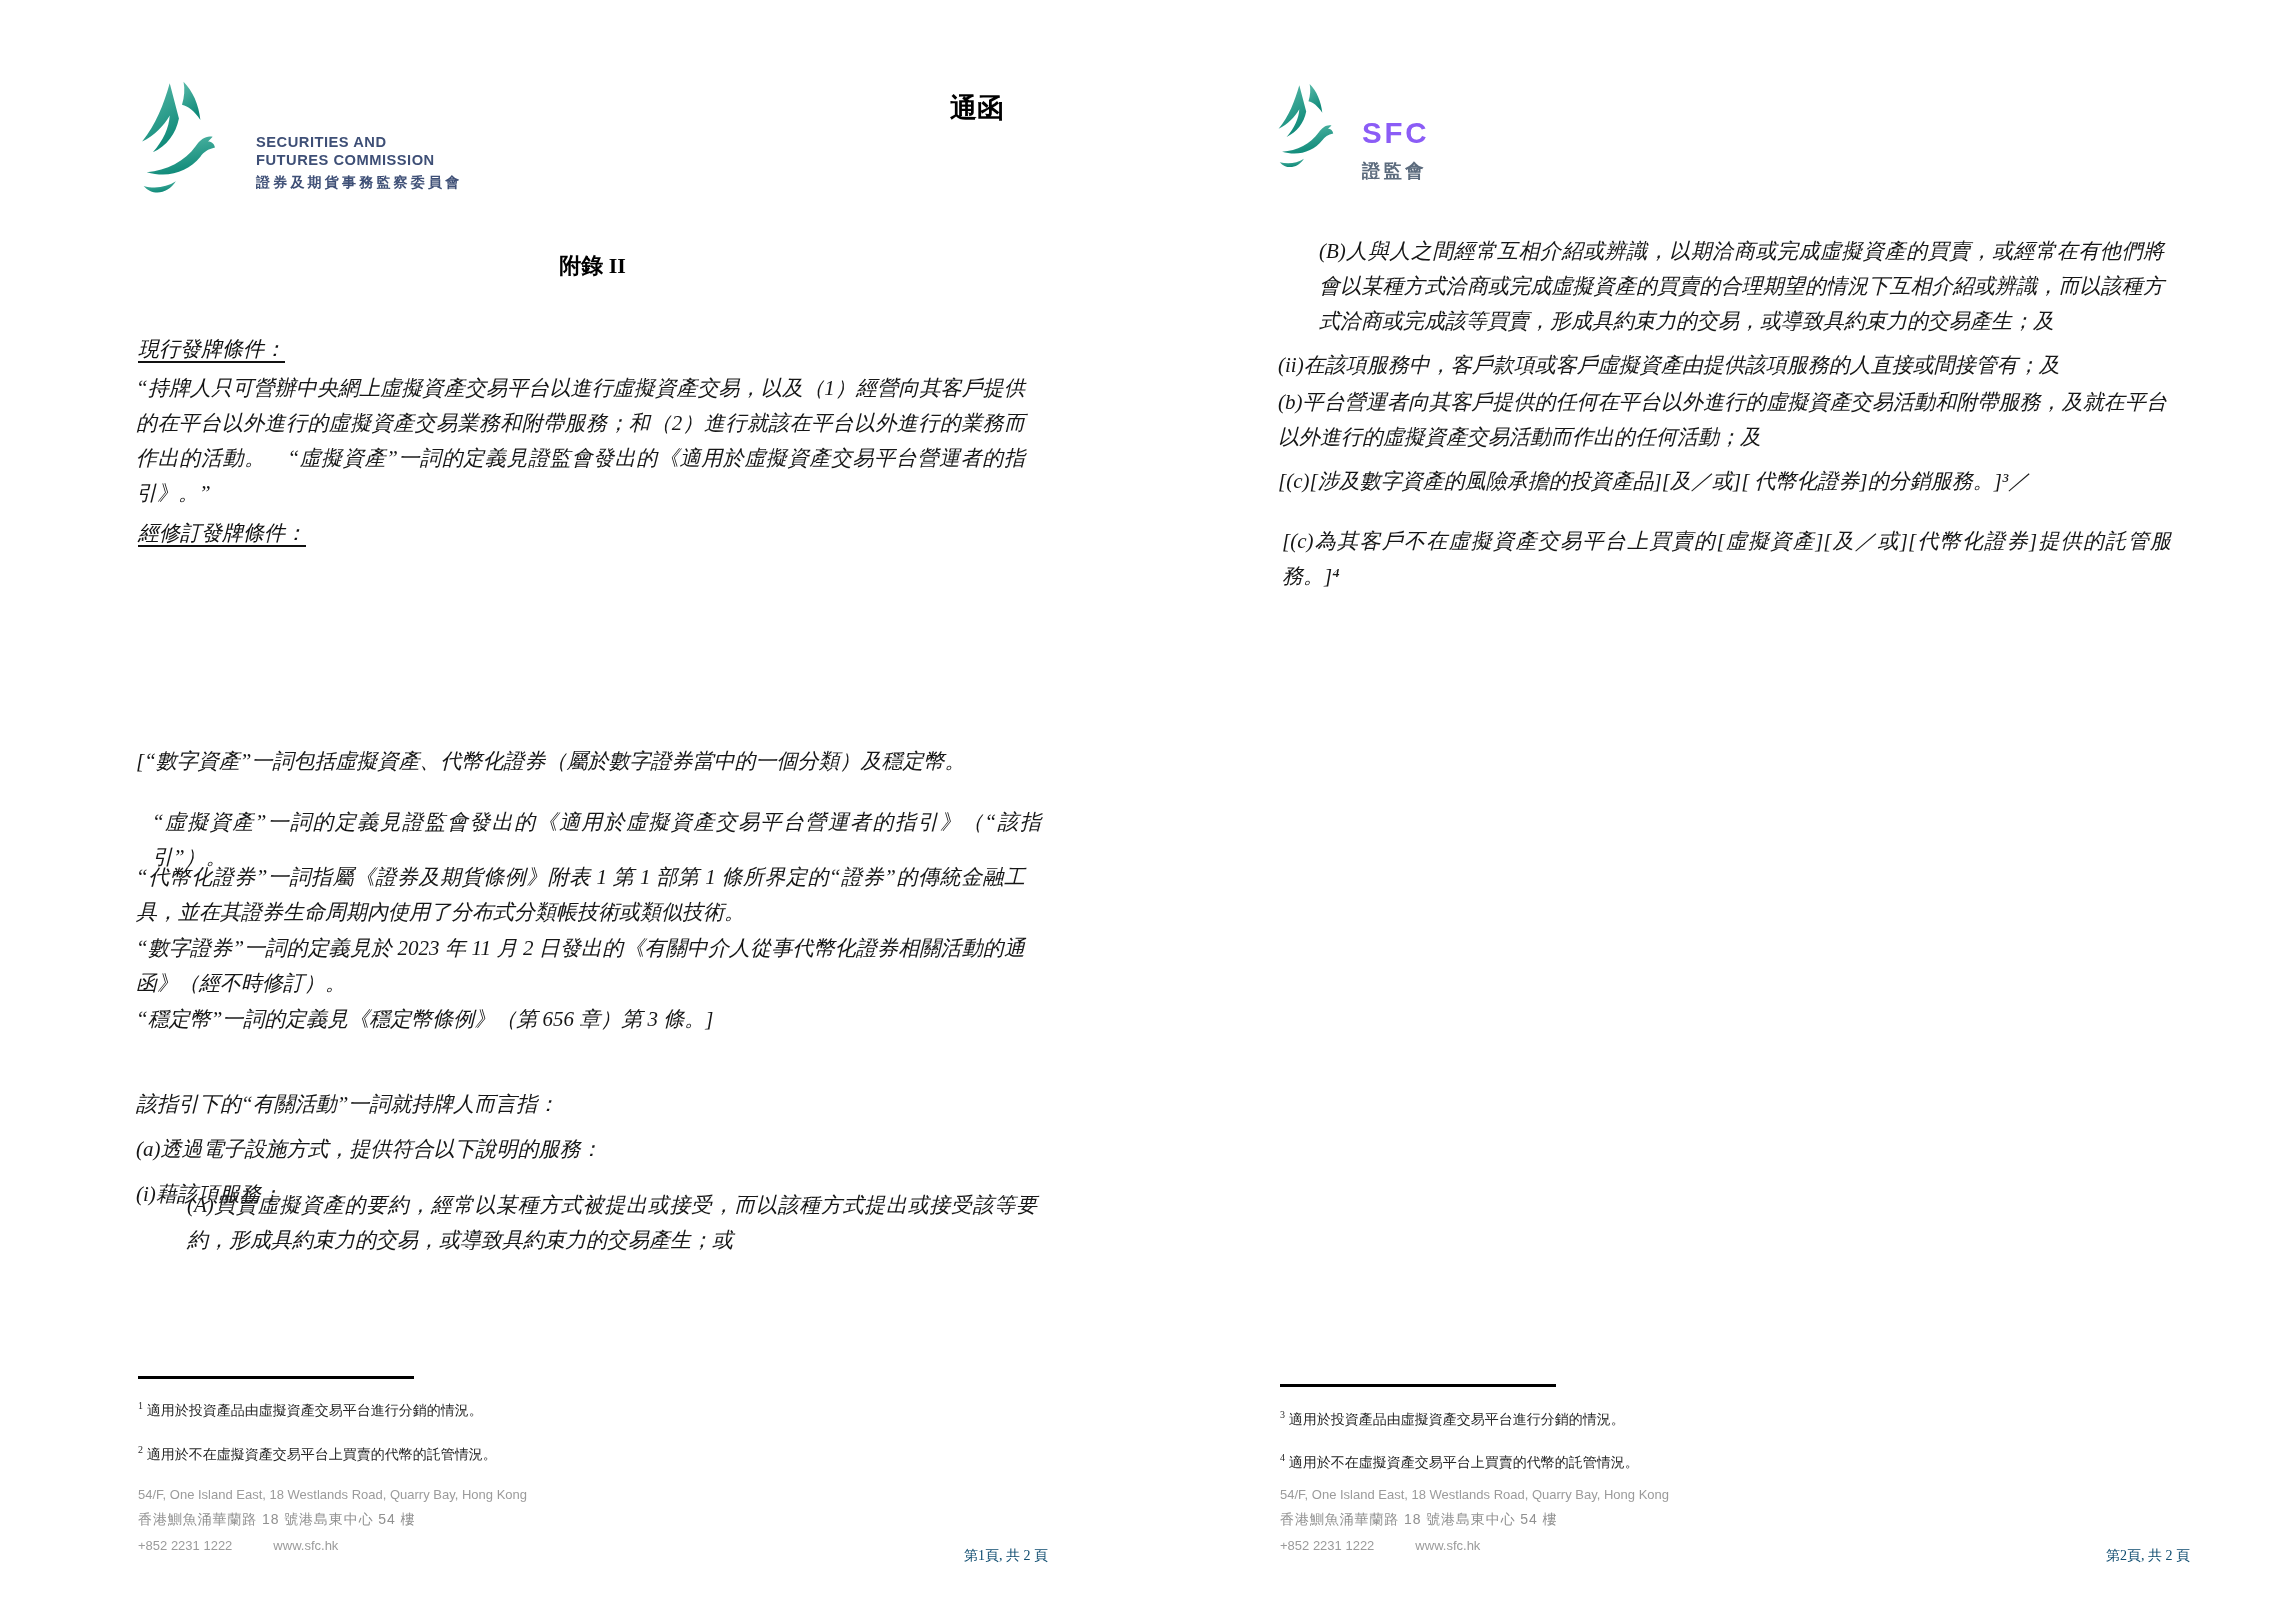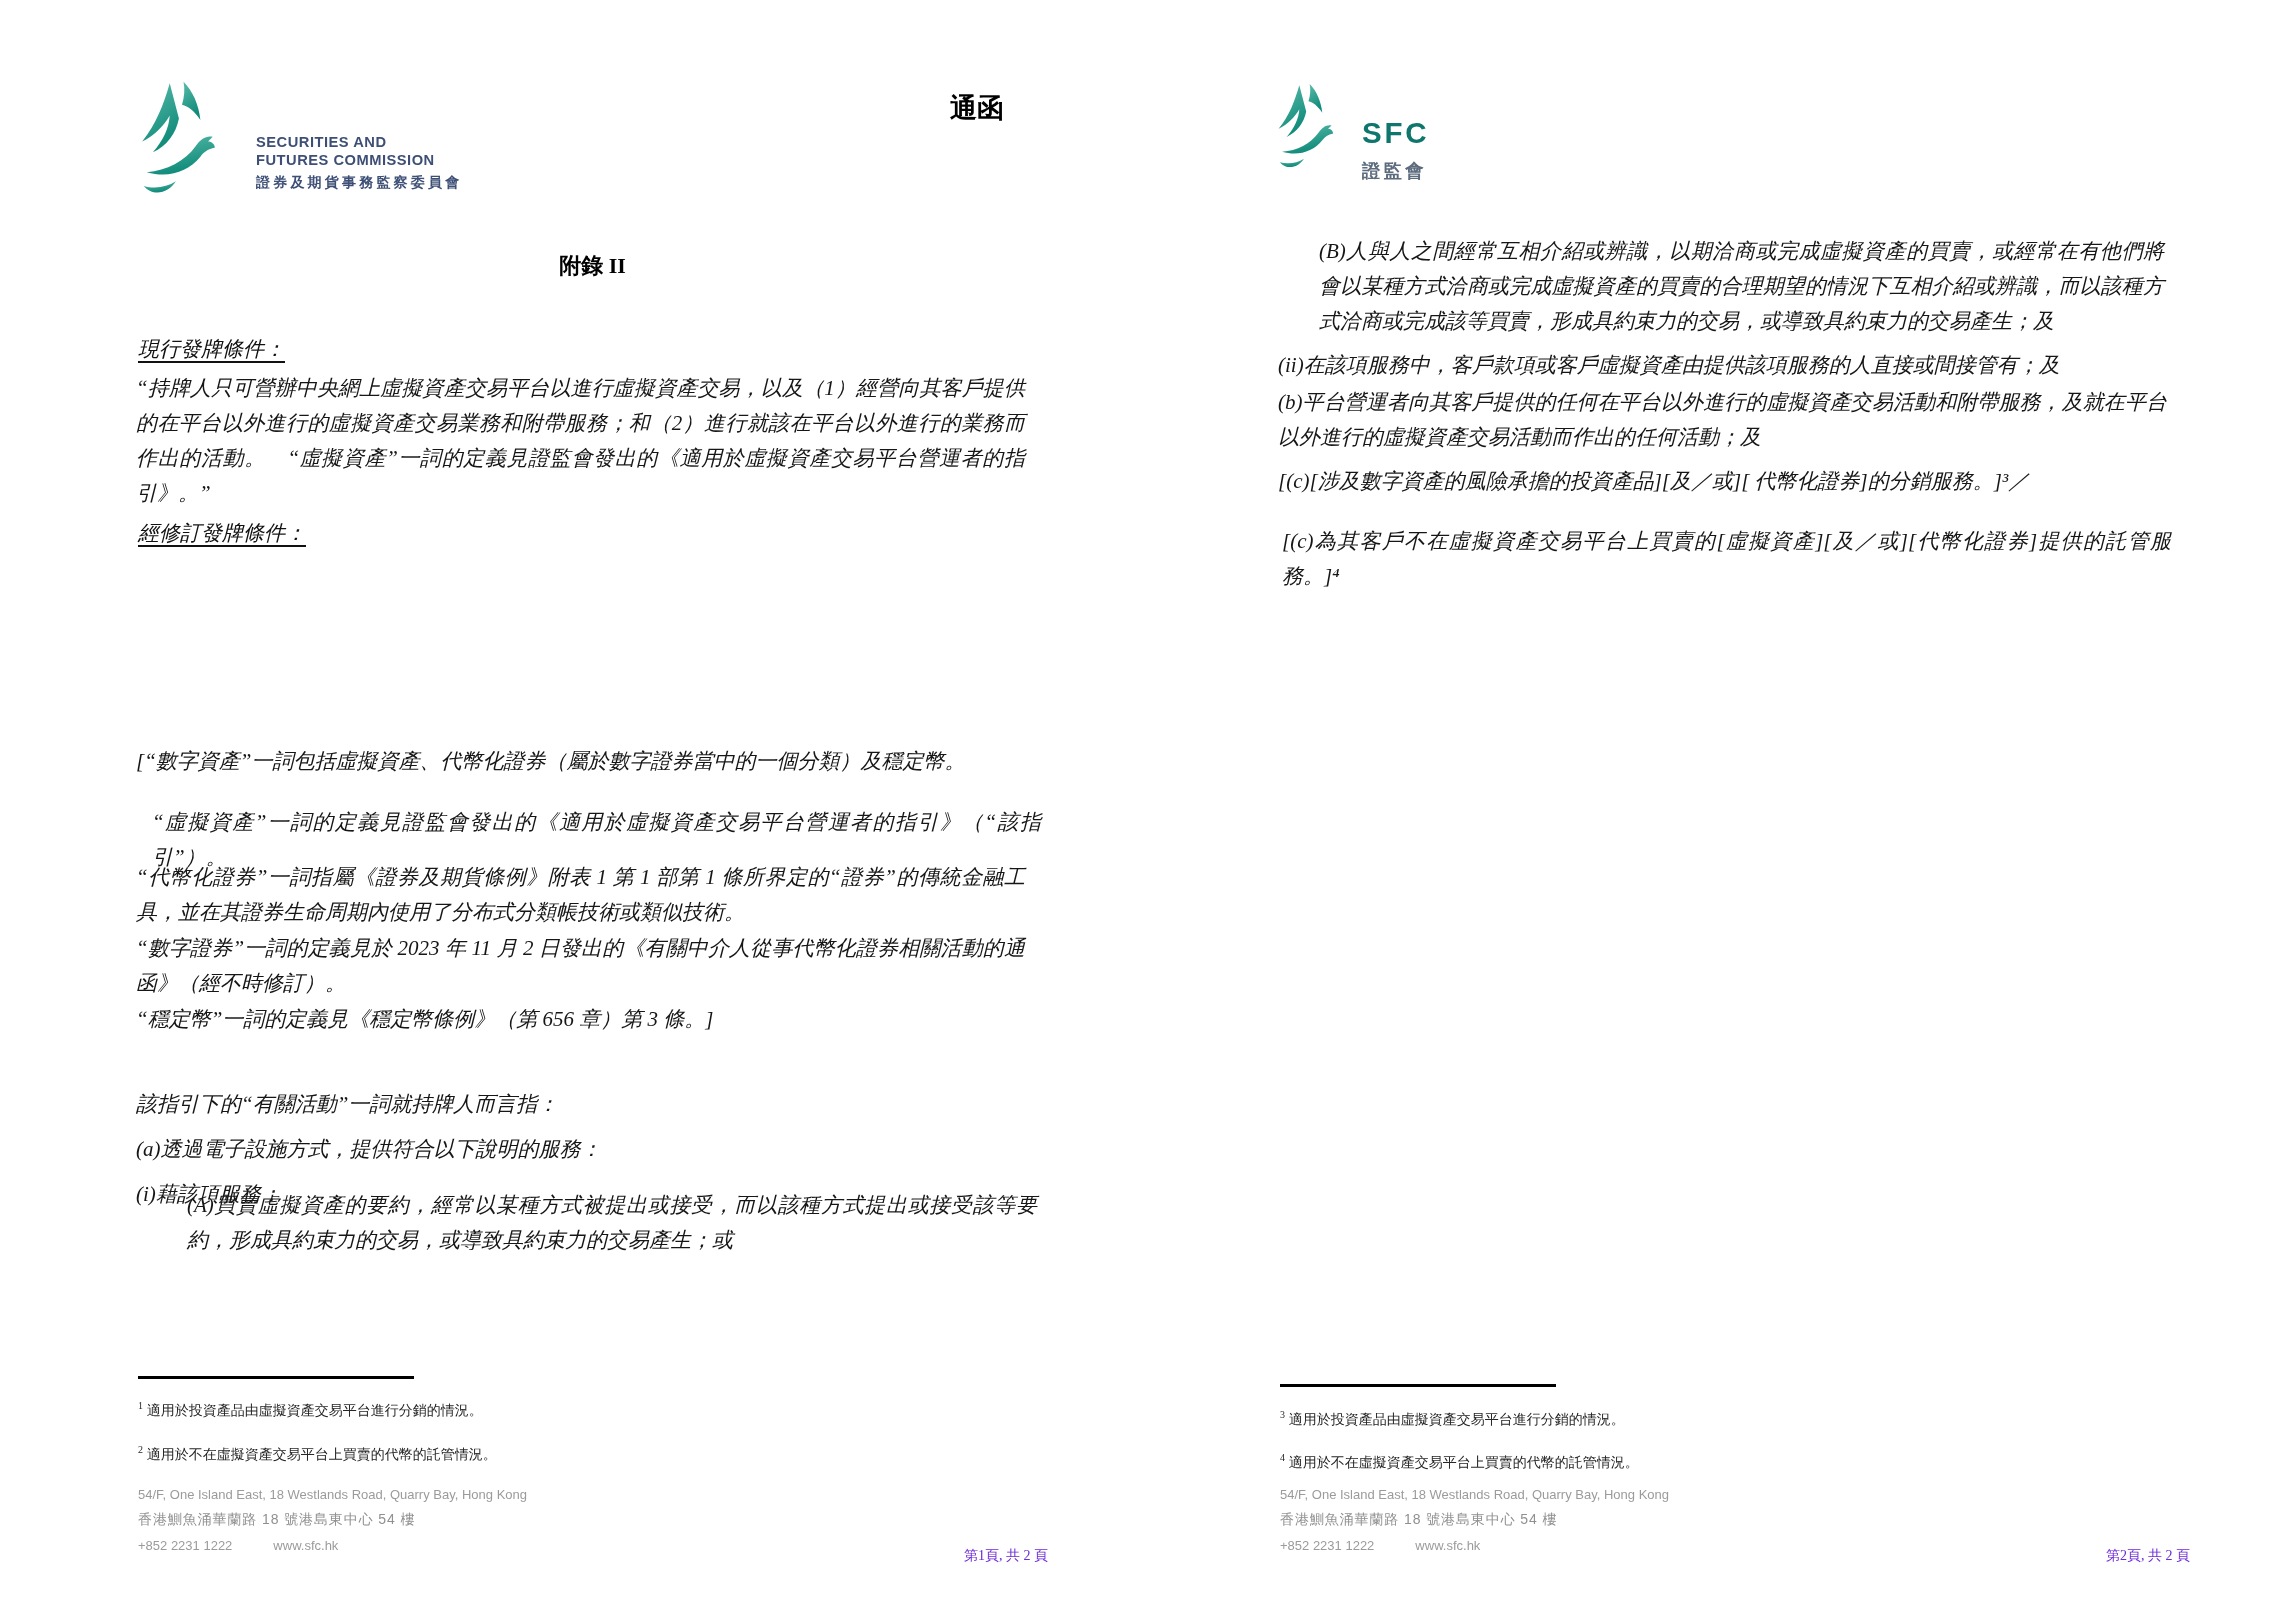--- a/index.html
+++ b/index.html
@@ -3,38 +3,38 @@
 <meta charset="utf-8">
 <style>
   html,body{margin:0;padding:0;background:#ffffff;}
   body{width:2284px;height:1616px;position:relative;font-family:"Liberation Serif","DejaVu Serif",serif;color:#161616;}
   .page{position:absolute;top:0;width:1142px;height:1616px;background:#ffffff;overflow:hidden;}
   #page1{left:0;} #page2{left:1142px;}
   .abs{position:absolute;}
   
   .logo-en{font-family:"Liberation Sans","DejaVu Sans",sans-serif;font-weight:bold;color:#3e4f76;font-size:14.7px;line-height:18px;letter-spacing:0.5px;}
   .logo-zh{font-family:"Liberation Sans","DejaVu Sans",sans-serif;font-weight:bold;color:#3e4f76;font-size:14px;letter-spacing:3.2px;margin-top:3.7px;}
-  .sfc-abbr{font-family:"Liberation Sans","DejaVu Sans",sans-serif;font-weight:bold;color:#0f766e;font-size:29.5px;letter-spacing:2.8px;line-height:1;}
+  .sfc-abbr{font-family:"Liberation Sans","DejaVu Sans",sans-serif;font-weight:bold;color:#8b5cf6;font-size:29.5px;letter-spacing:2.8px;line-height:1;}
   .sfc-abbr-zh{font-family:"Liberation Sans","DejaVu Sans",sans-serif;font-weight:bold;color:#5c6b7d;font-size:18.4px;letter-spacing:3.2px;margin-top:6.4px;}
   
   .circular-label{font-size:27px;font-weight:bold;color:#000;}
   .appendix-title{font-size:22px;font-weight:bold;text-align:center;width:889px;color:#000;}
   .sec-heading{font-size:21px;font-style:italic;color:#111;text-decoration:underline;text-decoration-thickness:1.8px;text-underline-offset:4.6px;}
   
   .para{width:889px;font-size:21px;line-height:35px;text-align:justify;font-style:italic;color:#161616;}
   .para.indent{width:850px;}
   .line{font-size:21px;line-height:35px;font-style:italic;white-space:nowrap;color:#161616;}
   
   .divider{border-top:3.7px solid #000;width:276px;height:0;}
   .fn{font-size:14px;font-style:normal;color:#262626;white-space:nowrap;}
   .fn sup{font-size:10px;margin-right:3.7px;}
   .addr{font-family:"Liberation Sans","DejaVu Sans",sans-serif;color:#9b9b9b;font-size:13px;white-space:nowrap;}
   .addr-zh{font-family:"Liberation Sans","DejaVu Sans",sans-serif;color:#909090;font-size:14px;white-space:nowrap;letter-spacing:0.9px;}
   .contact span{margin-right:41px;}
-  .pagenum{font-size:14px;color:#6d28d9;white-space:nowrap;}
+  .pagenum{font-size:14px;color:#0c4a6e;white-space:nowrap;}
 </style>
 </head>
 <body>
 
 <section class="page" id="page1">
 
   <div class="abs" style="left:136px;top:79px;width:359px;height:129px;">
     <svg width="92" height="128" viewBox="0 0 120 160" style="position:absolute;left:0;top:0;">
       <defs>
         <linearGradient id="tealGrad1" x1="0" y1="0" x2="0.4" y2="1">

